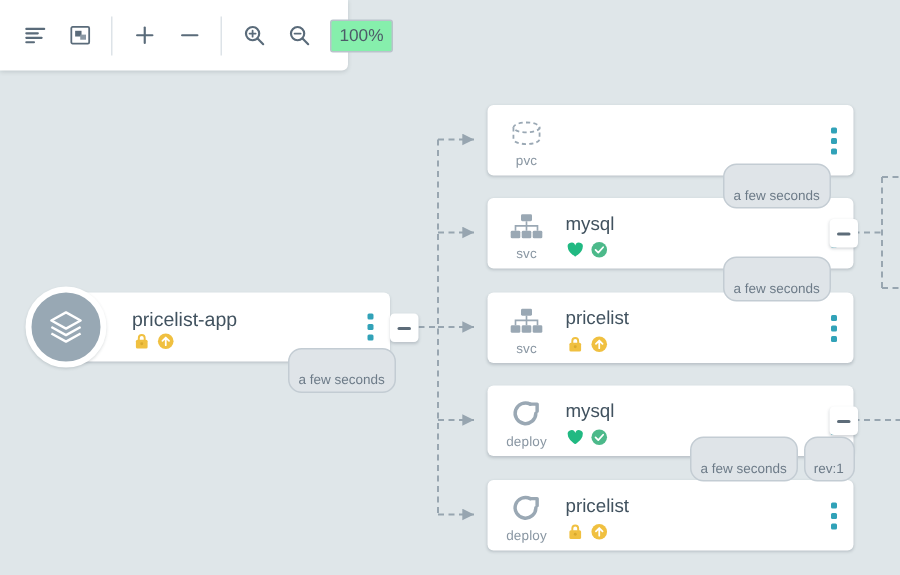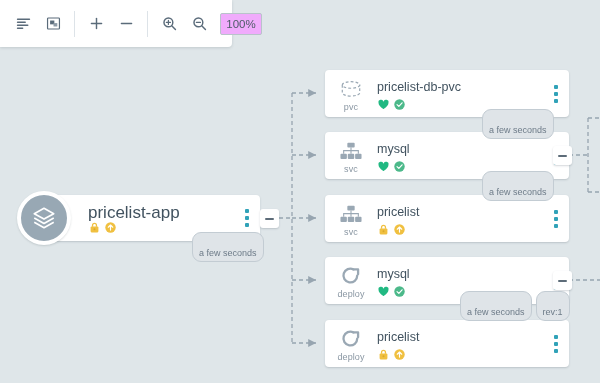--- a/index.html
+++ b/index.html
@@ -56,21 +56,21 @@
     height: 26px;
     background: #dde3e8;
     margin: 0 6px;
     flex: 0 0 auto;
   }
   .zoom-field {
     width: 42px;
     height: 22px;
     border: 1px solid #b9c3cb;
     border-radius: 2px;
-    background: #f0abfc;
+    background: #86efac;
     color: #4d5b68;
     font-size: 11.5px;
     font-family: "Liberation Sans", sans-serif;
     text-align: center;
     line-height: 20px;
     margin-left: 6px;
     padding: 0;
     box-sizing: border-box;
     outline: none;
   }
@@ -213,21 +213,21 @@
     display: flex;
     align-items: center;
     justify-content: center;
     z-index: 24;
     box-shadow: 0 1px 2px rgba(60,75,85,0.18);
   }
   #app-title {
     position: absolute;
     left: 48px;
     top: 10px;
-    font-size: 17px;
+    font-size: 13px;
     color: #41525f;
     line-height: 15px;
   }
   #app-status {
     position: absolute;
     left: 48px;
     top: 26px;
     display: flex;
     gap: 3px;
   }
@@ -316,36 +316,20 @@
   <div class="node" style="left:325px; top:70px; width:244px; height:47px;">
     <div class="node-inner">
       <div class="node-icon-wrap">
         <span>
           <svg width="26" height="22" viewBox="0 0 28 24" fill="none" stroke="#9aa8b4" stroke-width="1.3" stroke-dasharray="3,2.3">
             <ellipse cx="14" cy="6.5" rx="9.5" ry="3.6"></ellipse>
             <path d="M4.5 6.5 V15 c0 2 4.25 3.6 9.5 3.6 s9.5-1.6 9.5-3.6 V6.5"></path>
           </svg>
         </span>
         <span class="node-icon-label">pvc</span>
-      </div>
-      <div class="node-body">
-        <div class="node-title">pricelist-db-pvc</div>
-        <div class="node-status">
-          <span>
-            <svg width="13" height="13" viewBox="0 0 20 20">
-                <path d="M10 17 C10 17 2.4 12.3 2.4 7.6 A3.9 3.9 0 0 1 10 5.6 A3.9 3.9 0 0 1 17.6 7.6 C17.6 12.3 10 17 10 17 Z" fill="#21b982"></path>
-              </svg>
-          </span>
-          <span>
-            <svg width="13" height="13" viewBox="0 0 20 20">
-                <circle cx="10" cy="10" r="8" fill="#4cb98a"></circle>
-                <path d="M6.2 10.2 L9 13 L14 7.4" stroke="#ffffff" stroke-width="1.8" fill="none" stroke-linecap="round" stroke-linejoin="round"></path>
-              </svg>
-          </span>
-        </div>
       </div>
       <div class="kebab">
           <i></i>
           <i></i>
           <i></i>
         </div>
     </div>
   </div>
   <div class="badge-row" style="left:482px; top:109px;">
     <span class="badge">a few seconds</span>

